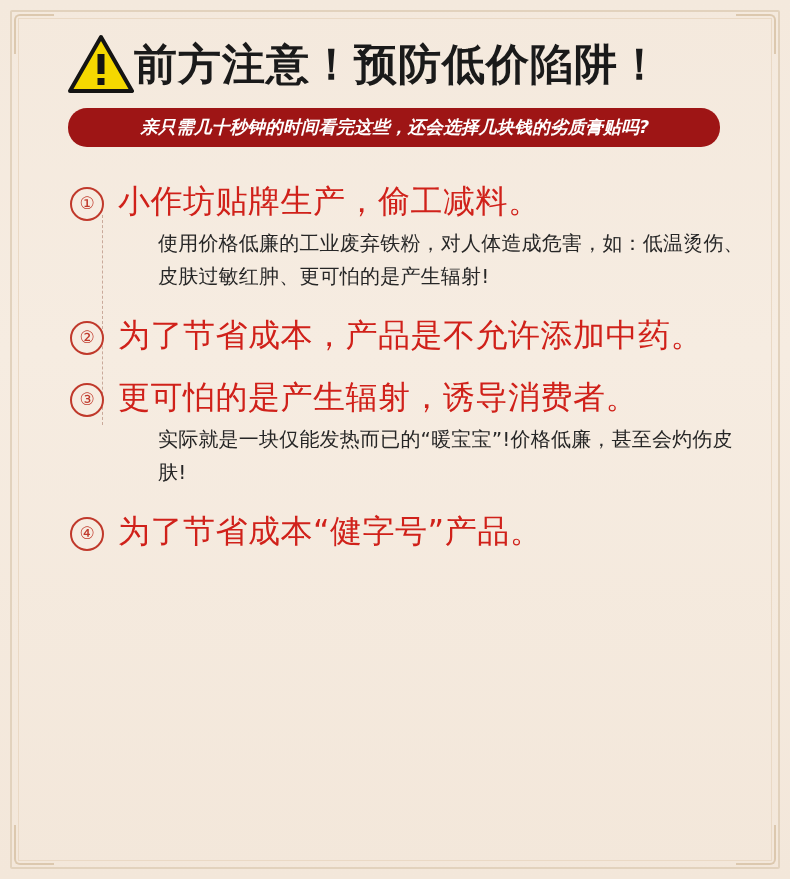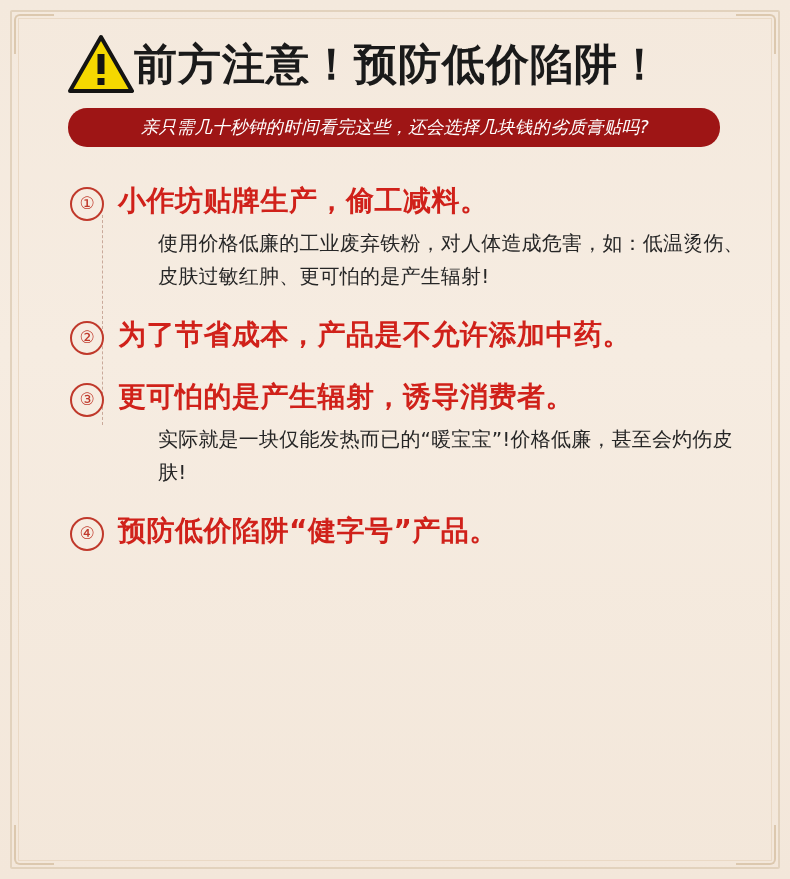--- a/index.html
+++ b/index.html
@@ -76,21 +76,21 @@
     white-space: nowrap;
   }
 
   .subbar {
     margin-top: 14px;
     margin-left: 38px;
     margin-right: 40px;
     background: #9e1515;
     color: #ffffff;
     font-family: "DejaVu Sans", sans-serif;
-    font-weight: normal;
+    font-weight: bold;
     font-size: 17.5px;
     letter-spacing: 0.3px;
     padding: 7px 10px 8px 12px;
     text-align: center;
     font-style: italic;
     border-radius: 19px;
   }
 
   
   .list {
@@ -127,22 +127,22 @@
     flex: 0 0 auto;
     margin-top: 6px;
     background: #f6ece1;
     position: relative;
     z-index: 2;
     font-family: "DejaVu Sans", sans-serif;
   }
   .title {
     color: #d0211a;
     font-family: "DejaVu Sans", sans-serif;
-    font-weight: bold;
-    font-size: 28px;
+    font-weight: normal;
+    font-size: 32px;
     line-height: 40px;
     letter-spacing: 0.5px;
   }
   .body {
     margin-left: 88px;
     margin-top: 6px;
     color: #262626;
     font-family: "DejaVu Sans", sans-serif;
     font-size: 20px;
     line-height: 33px;
@@ -196,19 +196,19 @@
         <div class="item-head">
           <div class="num">③</div>
           <div class="title">更可怕的是产生辐射，诱导消费者。</div>
         </div>
         <div class="body">实际就是一块仅能发热而已的“暖宝宝”!价格低廉，甚至会灼伤皮肤!</div>
       </div>
 
       <div class="item">
         <div class="item-head">
           <div class="num">④</div>
-          <div class="title">预防低价陷阱“健字号”产品。</div>
+          <div class="title">为了节省成本“健字号”产品。</div>
         </div>
       </div>
 
     </div>
   </div>
 </div>
 
 </body></html>

